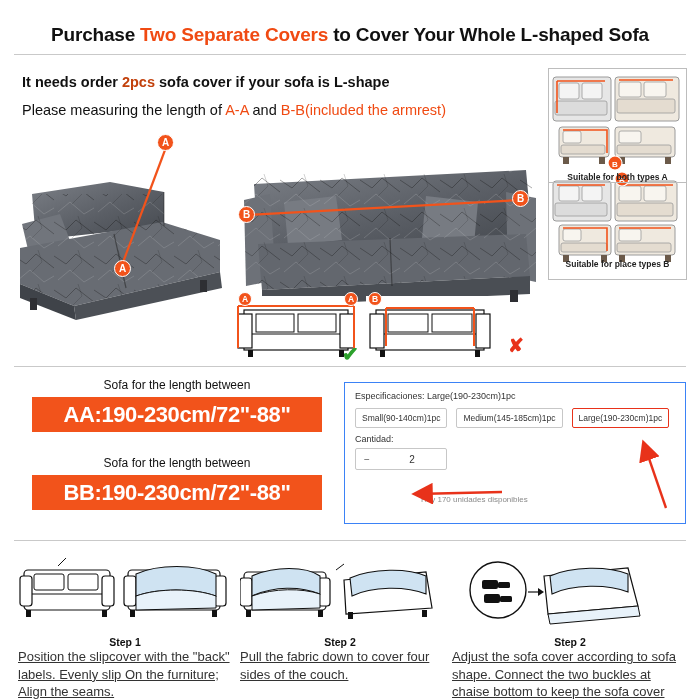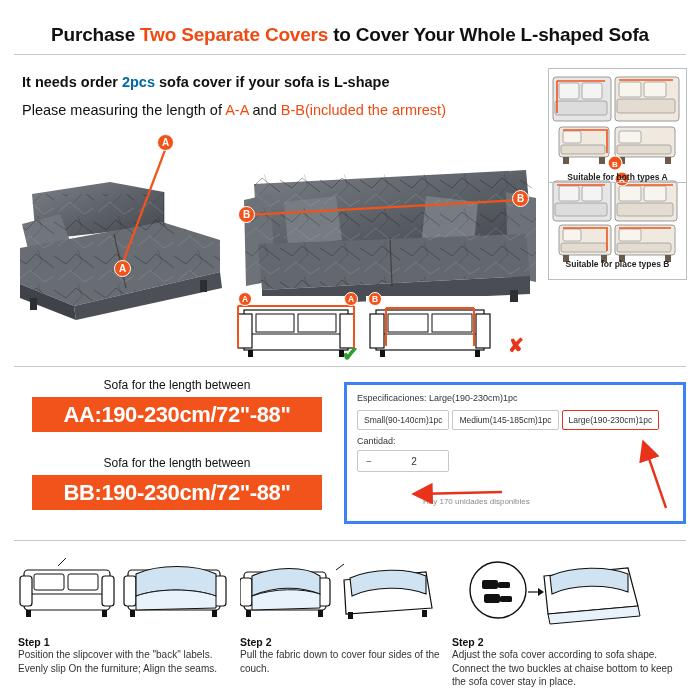--- a/index.html
+++ b/index.html
@@ -19,21 +19,21 @@
     text-align:center; font-size:19px; font-weight:bold; letter-spacing:-0.2px;
     white-space:nowrap;
   }
   .headline .hl-red { color:#f04a12; }
   .hr-top { position:absolute; left:14px; top:54px; width:672px; height:1px; background:#c9c9c9; }
 
   
   .subline1 {
     position:absolute; left:22px; top:74px; font-size:14.5px; font-weight:bold;
   }
-  .subline1 .num { color:#0369a1; }
+  .subline1 .num { color:#c2410c; }
   .subline2 {
     position:absolute; left:22px; top:102px; font-size:14.5px; font-weight:normal;
   }
   .subline2 .r { color:#f04a12; }
 
   
   .thumb-panel {
     position:absolute; left:548px; top:68px; width:139px; height:212px;
     border:1px solid #bdbdbd; background:#fff;
   }
@@ -73,24 +73,24 @@
   .size-bar {
     margin:5px auto 0; width:290px; height:35px; background:#f2531b; color:#fff;
     font-size:22px; font-weight:bold; display:flex; align-items:center; justify-content:center;
     letter-spacing:-0.4px;
   }
   .size-block2 { position:absolute; left:22px; top:456px; width:310px; }
 
   
   .order-panel {
     position:absolute; left:344px; top:382px; width:342px; height:142px;
-    border:3px solid #3b82f6; background:#fff; padding:8px 10px;
+    border:1px solid #3b82f6; background:#fff; padding:8px 10px;
   }
   .spec-line { font-size:9px; color:#333; margin-bottom:7px; }
-  .opt-row { display:flex; gap:3px; margin-bottom:6px; }
+  .opt-row { display:flex; gap:9px; margin-bottom:6px; }
   .opt {
     border:1px solid #c7c7c7; border-radius:2px; font-size:8.5px; color:#333;
     padding:4px 6px; background:#fff; white-space:nowrap;
   }
   .opt.selected { border:1.6px solid #e8321a; }
   .qty-label { font-size:9px; color:#333; }
   .qty-box {
     margin-top:4px; width:92px; height:22px; border:1px solid #c7c7c7; border-radius:2px;
     display:flex; align-items:center; font-size:10px; color:#333;
   }
@@ -98,22 +98,22 @@
   .qty-val { flex:1; text-align:center; }
   .stock-text { position:absolute; left:76px; top:112px; font-size:8px; color:#8a8a8a; }
 
   
   .arrow-svg { position:absolute; left:344px; top:382px; pointer-events:none; }
 
   .hr-bot { position:absolute; left:14px; top:540px; width:672px; height:1px; background:#c9c9c9; }
 
   
   .step { position:absolute; top:552px; }
-  .step-title { font-size:10.5px; font-weight:bold; color:#111; }
-  .step-text { font-size:10px; color:#333; line-height:1.35; }
+  .step-title { font-size:10.5px; font-weight:bold; color:#111;text-align:center; }
+  .step-text { font-size:13px; color:#333; line-height:1.35;text-decoration:underline; }
   .step1 { left:18px; width:214px; }
   .step2 { left:240px; width:200px; }
   .step3 { left:452px; width:236px; }
 
   svg { display:block; }
 </style>
 </head>
 <body>
 
 <div class="page">

